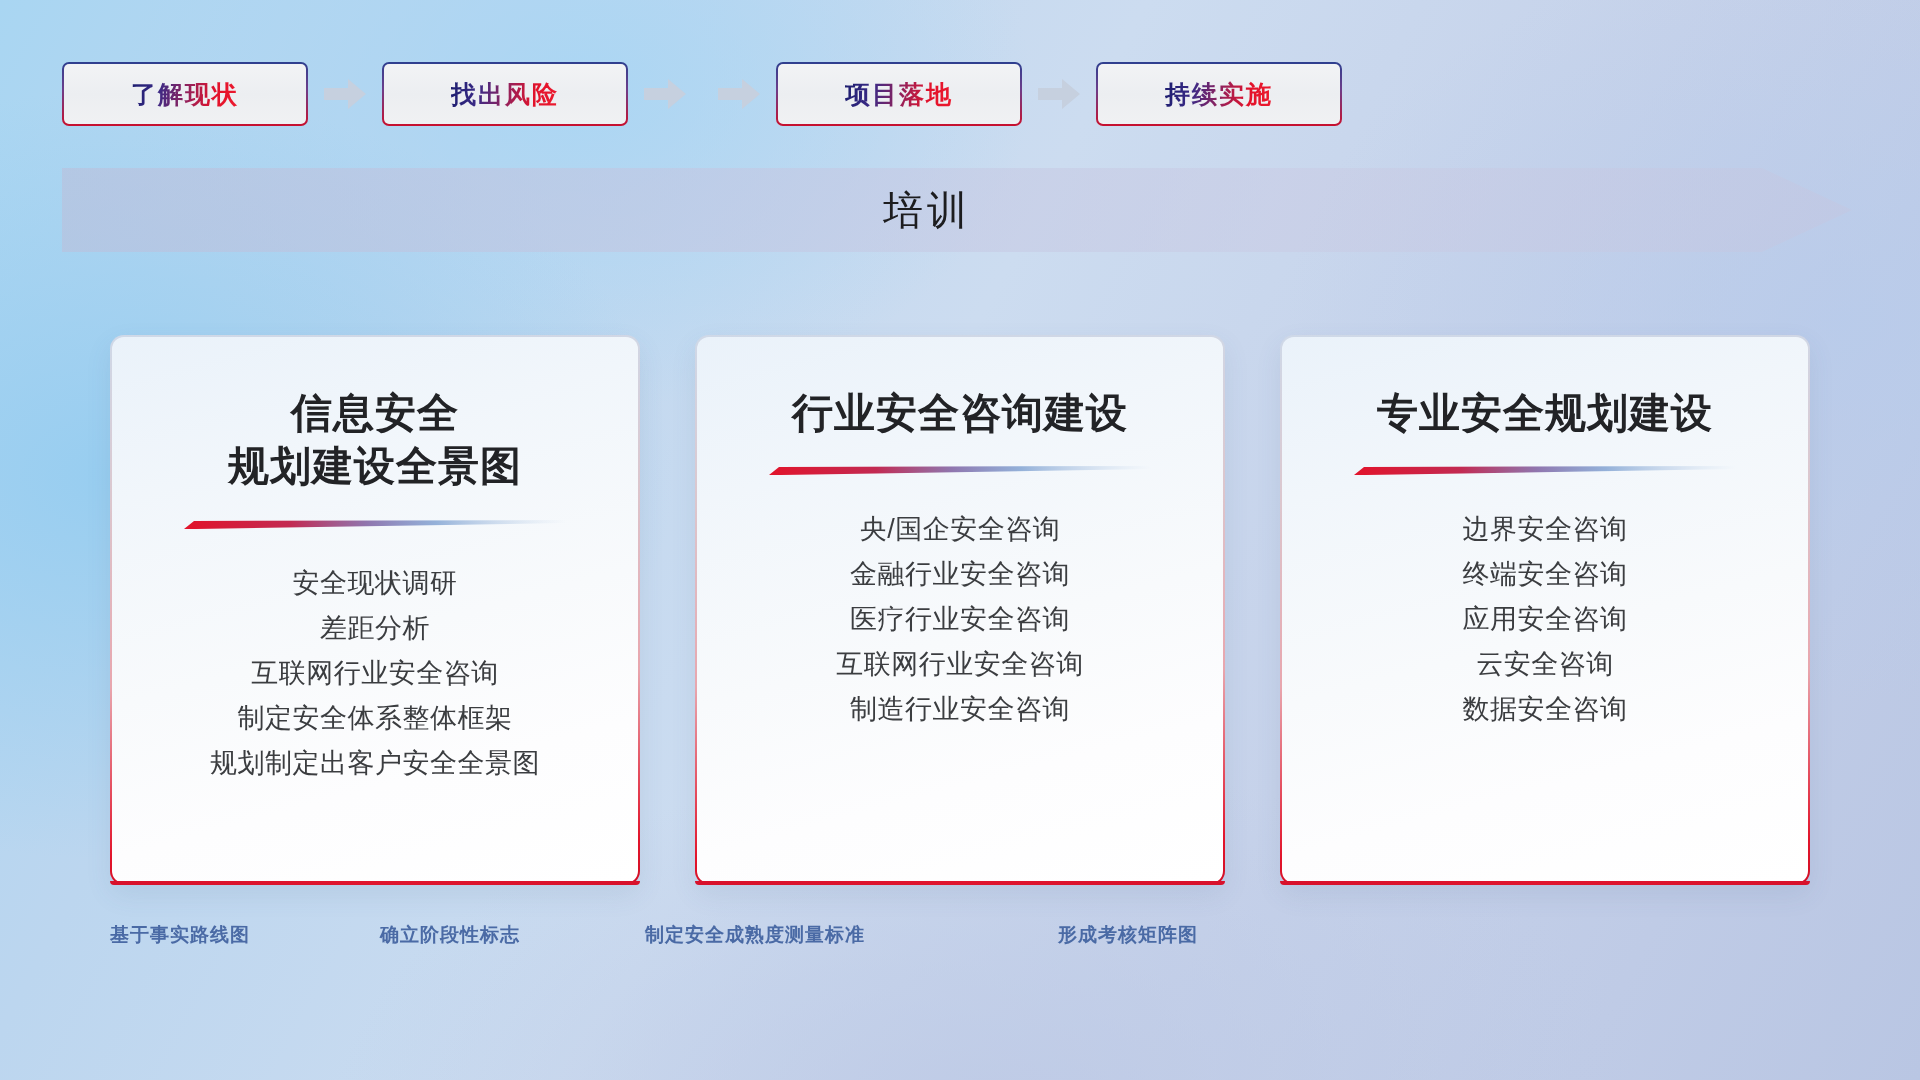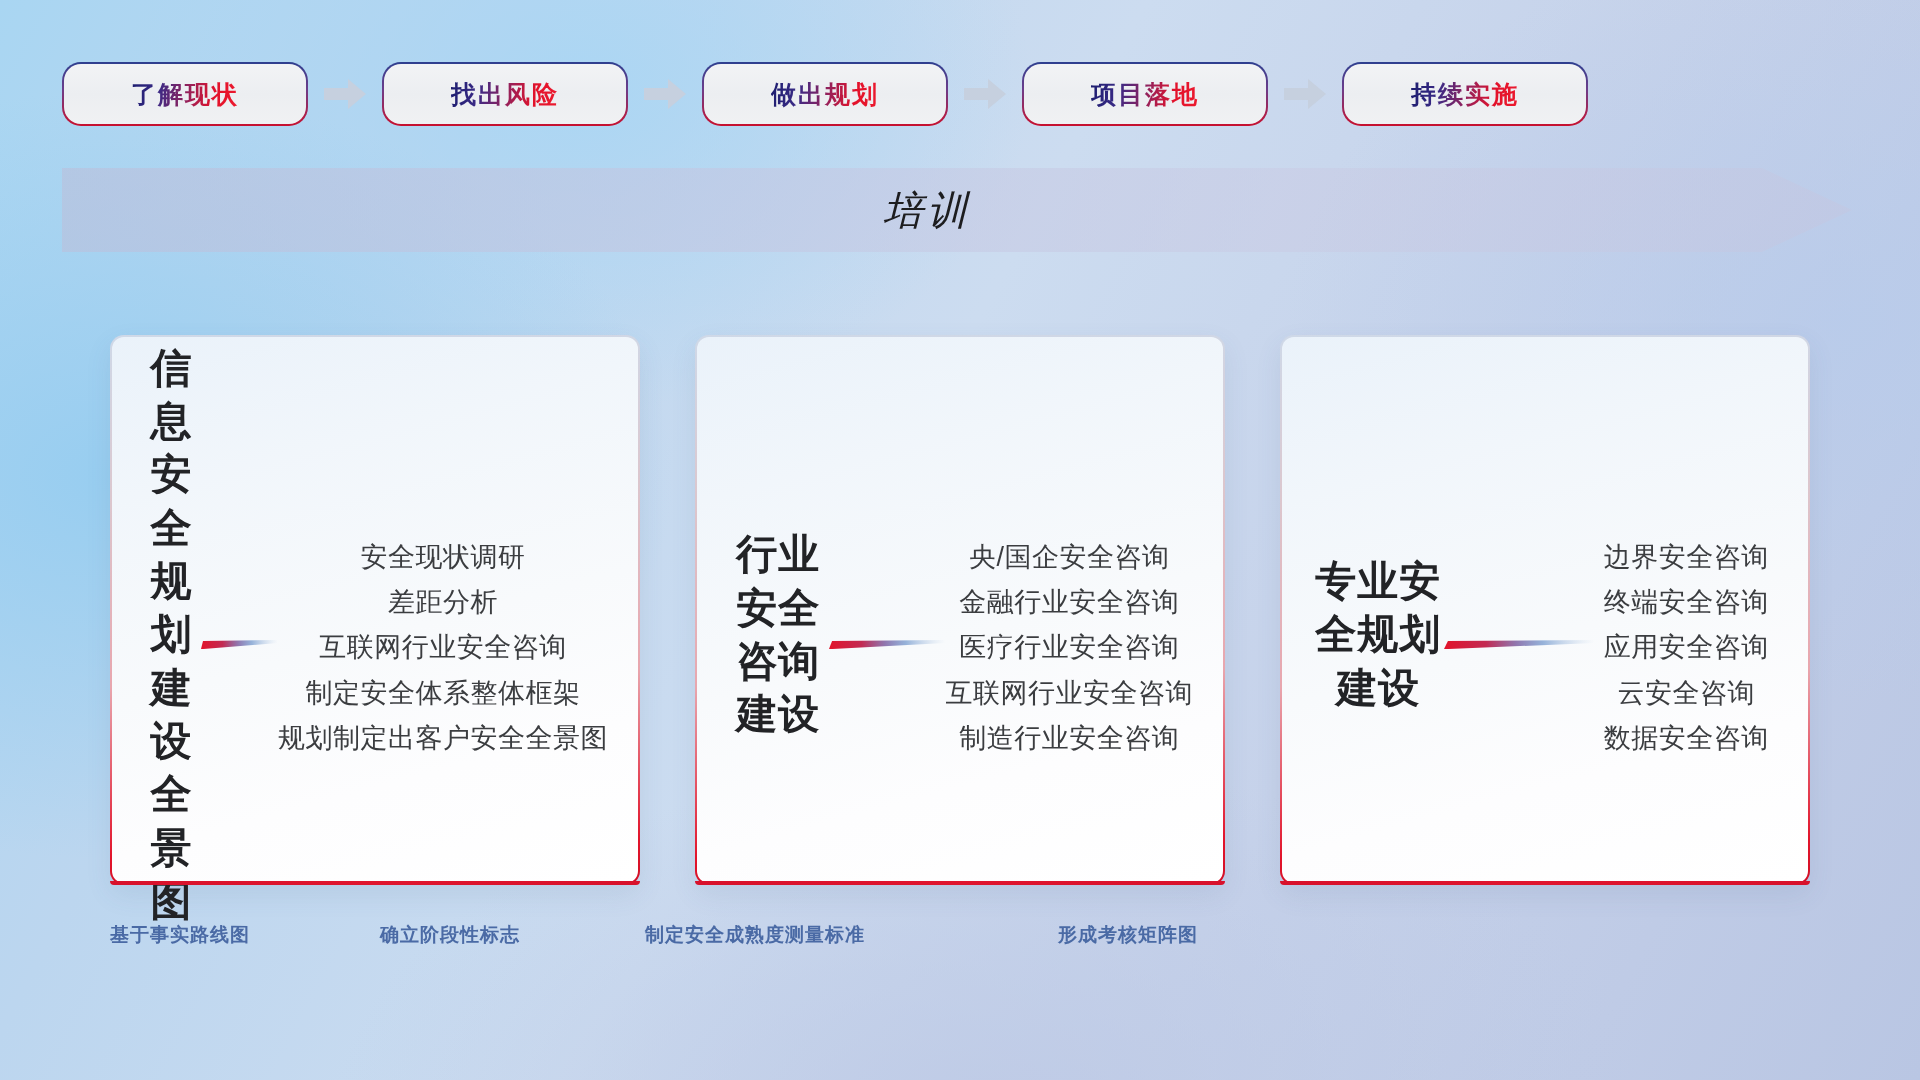--- a/index.html
+++ b/index.html
@@ -27,21 +27,21 @@
     position:absolute;
     left:62px; top:62px;
     width:1796px; height:64px;
     display:flex; align-items:center;
   }
   .step-wrap { display:flex; align-items:center; }
 
   .step-box {
     position:relative;
     width:246px; height:64px;
-    border-radius:19px;
+    border-radius:7px;
     display:flex; align-items:center; justify-content:center;
     
     background:
       linear-gradient(180deg, #f2f3f5 0%, #eceef1 50%, #f0f1f3 100%) padding-box,
       linear-gradient(180deg, #2e3f8f 0%, #6b3d8a 42%, #c8102e 100%) border-box;
     border:2px solid transparent;
   }
   .step-label {
     font-size:25px;
     font-weight:700;
@@ -70,21 +70,20 @@
     -webkit-clip-path:polygon(0 0, 1700px 0, 1790px 50%, 1700px 100%, 0 100%);
     clip-path:polygon(0 0, 1700px 0, 1790px 50%, 1700px 100%, 0 100%);
     display:flex; align-items:center; justify-content:center;
   }
   #banner-title {
     font-size:40px;
     font-weight:400;
     color:#1d1d1f;
     letter-spacing:4px;
     margin-right:60px;
-    font-style:italic;
   }
 
   
   #cards {
     position:absolute;
     left:110px; top:335px;
     width:1700px; height:550px;
     display:flex;
     justify-content:space-between;
   }
@@ -94,21 +93,21 @@
     width:530px;
     height:550px;
     border-radius:14px;
     background:
       linear-gradient(165deg, #eaf2fa 0%, #f1f6fb 24%, #f8fafc 54%, #fdfdfe 76%, #ffffff 100%) padding-box,
       linear-gradient(178deg, #cfd9e8 0%, #dcc6cd 30%, #e8a6ae 62%, #e2142b 92%, #d20f26 100%) border-box;
     border:2px solid transparent;
     box-shadow:0 10px 26px rgba(70,95,140,0.10);
     padding:42px 30px 0 30px;
     display:flex;
-    flex-direction:row;
+    flex-direction:column;
     align-items:center;
   }
   
   .card::after {
     content:"";
     position:absolute;
     left:-2px; right:-2px; bottom:-2px;
     height:4px;
     border-radius:0 0 14px 14px;
     background:linear-gradient(90deg,#d8112b,#e0152e 50%,#d8112b);
@@ -179,25 +178,20 @@
         <path d="M0 9 H24 V0 L42 15 L24 30 V21 H0 Z" fill="#c6d0df"></path>
       </svg>
       <div class="step-wrap">
         <div class="step-box">
           <span class="step-label">找出风险</span>
         </div>
       </div>
       <svg class="step-arrow" viewBox="0 0 42 30">
         <path d="M0 9 H24 V0 L42 15 L24 30 V21 H0 Z" fill="#c6d0df"></path>
       </svg>
-      <div class="step-wrap">
-        <div class="step-box">
-          <span class="step-label">做出规划</span>
-        </div>
-      </div>
       <svg class="step-arrow" viewBox="0 0 42 30">
         <path d="M0 9 H24 V0 L42 15 L24 30 V21 H0 Z" fill="#c6d0df"></path>
       </svg>
       <div class="step-wrap">
         <div class="step-box">
           <span class="step-label">项目落地</span>
         </div>
       </div>
       <svg class="step-arrow" viewBox="0 0 42 30">
         <path d="M0 9 H24 V0 L42 15 L24 30 V21 H0 Z" fill="#c6d0df"></path>

